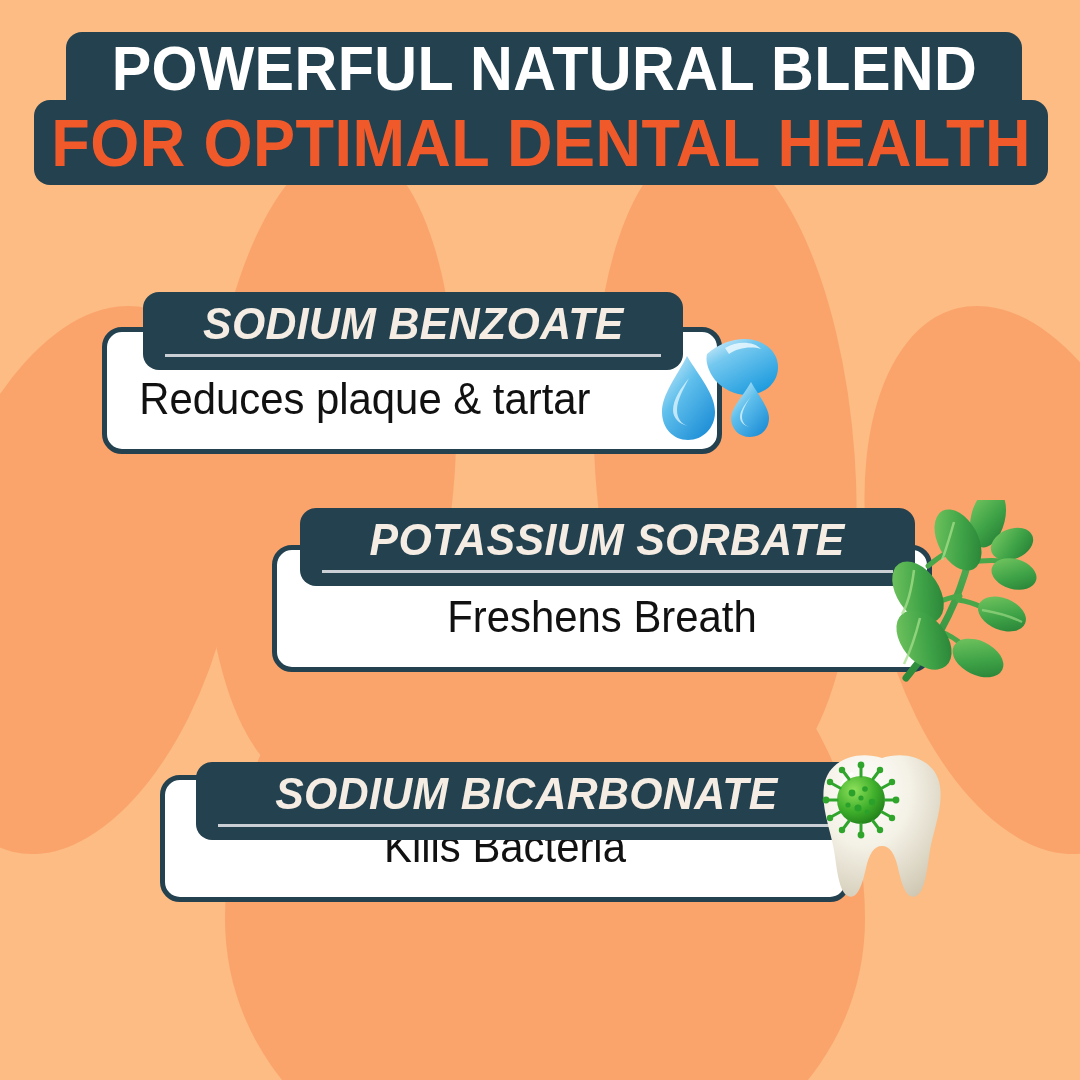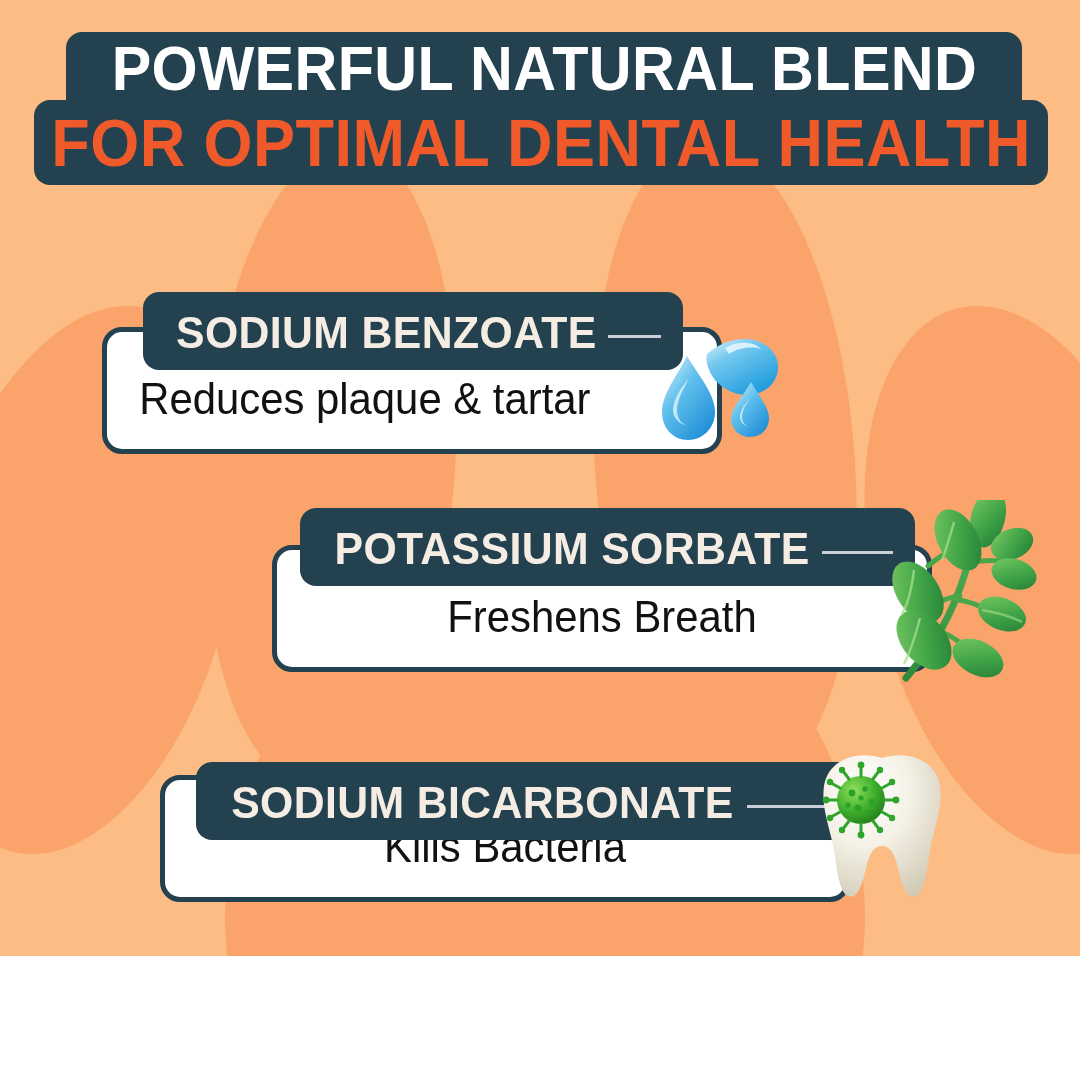--- a/index.html
+++ b/index.html
@@ -9,21 +9,21 @@
   body {
     width: 1080px;
     height: 1080px;
     overflow: hidden;
     font-family: "Liberation Sans", sans-serif;
   }
 
   #poster {
     position: relative;
     width: 1080px;
-    height: 956px;
+    height: 1080px;
     background: #FCBC83;
     overflow: hidden;
   }
 
   
   .bg-layer {
     position: absolute;
     inset: 0;
     overflow: hidden;
     pointer-events: none;
@@ -127,24 +127,26 @@
     line-height: 1;
     white-space: nowrap;
     transform: scaleX(0.93);
   }
   .card-header {
     position: absolute;
     background: #23414F;
     border-radius: 16px;
     box-sizing: border-box;
     display: flex;
+    flex-direction: column;
     align-items: center;
     justify-content: flex-start;
     z-index: 2;
     padding: 8px 22px 4px 22px;
+    font-style: italic;
   }
   .card-title {
     color: #F5EDE3;
     font-family: "Liberation Sans", sans-serif;
     font-weight: 700;
     font-size: 45px;
     line-height: 1.06;
     letter-spacing: 0.4px;
     white-space: nowrap;
     transform: scaleX(0.95);

